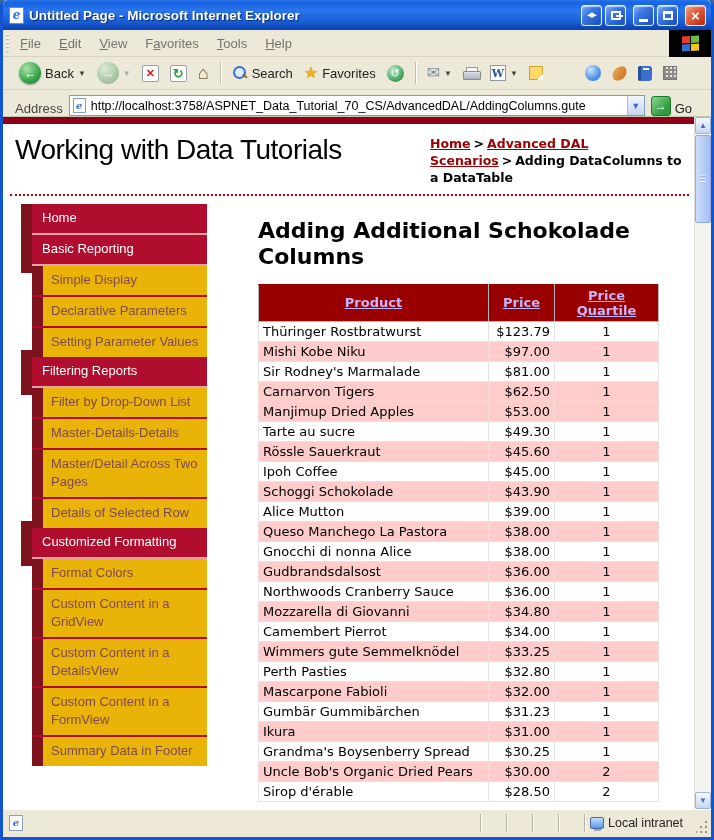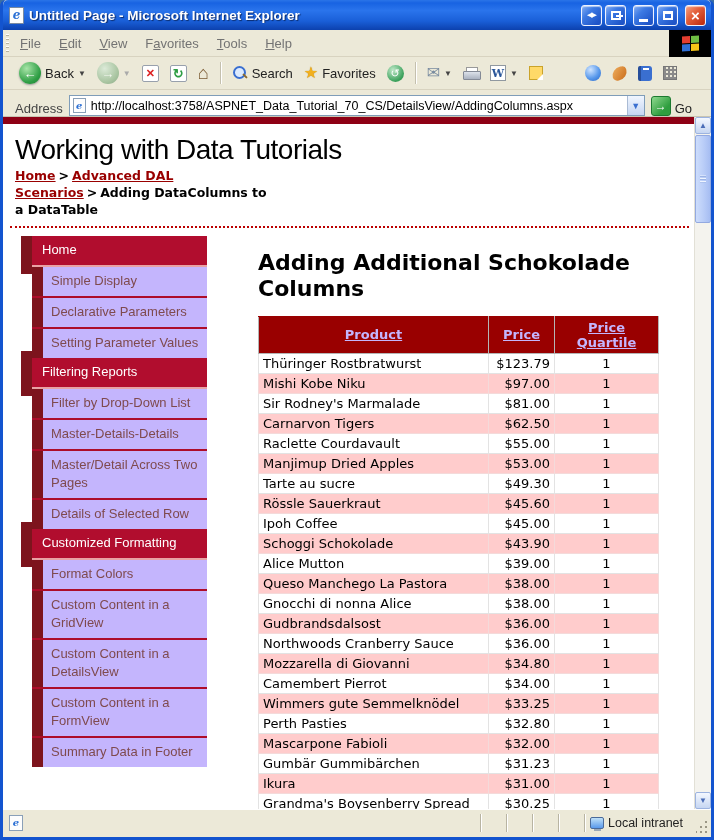--- a/index.html
+++ b/index.html
@@ -91,41 +91,41 @@
   .go-btn { width:20px; height:20px; margin:0 4px 0 6px; border-radius:3px; border:1px solid #1c7a30;
             background:linear-gradient(135deg,#8fd98f,#2f9e3f 70%); color:#fff; font-weight:bold; font-size:12px;
             display:flex; align-items:center; justify-content:center; }
   .go-label { color:#222; margin-right:4px; }
 
   
   .content { height:692px; background:#fff; display:flex; }
   .page-viewport { width:691px; height:100%; overflow:hidden; position:relative; background:#fff; }
   .stripe { height:7px; background:#8e0015; }
 
-  .page-header { display:flex; justify-content:space-between; padding:10px 6px 2px 12px;flex-direction:column; }
+  .page-header { display:flex; justify-content:space-between; padding:10px 6px 2px 12px; }
   .site-title { font:400 28px "Liberation Sans",sans-serif; color:#000; letter-spacing:-0.5px; }
   .crumbs { width:258px; flex:0 0 auto; font:bold 12.5px "DejaVu Sans",sans-serif; color:#000; line-height:1.35; margin-top:2px; }
   .crumbs a { color:#990000; text-decoration:underline; }
   .bsep { margin:0 3px; }
 
   .dotted { border-top:2px dotted #bb0000; margin:5px 5px 0 7px; }
 
   .body-wrap { position:relative; padding-top:8px; }
 
   
   .sidebar { position:absolute; left:18px; top:8px; width:186px; font-size:13px; line-height:18px; }
   .sitem { display:flex; position:relative; }
   .sitem .lbl { flex:1; padding:5px 6px 6px 10px; }
   .sitem.top .tab { width:11px; background:#7d141d; flex:0 0 auto; }
   .sitem.top .lbl { background:#b10d2e; color:#fff; border-bottom:2px solid #e8a2a4; }
   .sitem.top::after { content:""; position:absolute; left:0; top:100%; width:11px; height:7px; background:#7d141d; z-index:2; }
   .sitem.top.notfirst::before { content:""; position:absolute; left:0; top:-7px; width:11px; height:7px; background:#7d141d; z-index:2; }
   .sitem.sub .ind { width:11px; flex:0 0 auto; }
   .sitem.sub .strip { width:11px; background:#7d141d; flex:0 0 auto; }
-  .sitem.sub .lbl { background:#c4b5fd; color:#7f4a4e;padding-left:8px; }
+  .sitem.sub .lbl { background:#eab308; color:#7f4a4e;padding-left:8px; }
   .sitem.sub.follow .lbl, .sitem.sub.follow .strip { border-top:2px solid #ad0c2a; }
 
   
   .main { margin-left:255px; width:400px; padding-top:14px; font-family:"DejaVu Sans",sans-serif; }
   .main h2 { font:bold 22px/1.18 "DejaVu Sans",sans-serif; color:#000; margin-bottom:14px; }
   table.grid { width:400px; border-collapse:collapse; font-size:13px; table-layout:fixed; }
   table.grid col.c-prod { width:230px; } table.grid col.c-price { width:66px; } table.grid col.c-q { width:104px; }
   table.grid th { background:#990000; color:#c4b5fd; font-weight:bold; text-align:center; padding:3px 2px;
                   border:1px solid #b5b5b5; border-top-color:#990000; }
   table.grid th span { text-decoration:underline; }
@@ -267,21 +267,21 @@
     <div class="tbtn">
         <span class="pixgrid"></span>
       </div>
   </div>
 
   <div class="addressbar">
     <div class="grip"></div>
     <span class="addr-label">Address</span>
     <div class="addr-input">
       <span class="fav-icon">e</span>
-      <span class="url-text">http://localhost:3758/ASPNET_Data_Tutorial_70_CS/DetailsView/AddingColumns.aspx</span>
+      <span class="url-text">http://localhost:3758/ASPNET_Data_Tutorial_70_CS/AdvancedDAL/AddingColumns.gute</span>
       <span class="addr-drop">▼</span>
     </div>
     <div class="go-btn">→</div>
     <span class="go-label">Go</span>
   </div>
 
   <div class="content">
     <div class="page-viewport">
       <div class="stripe"></div>
 
@@ -292,20 +292,24 @@
         </div>
       </div>
 
       <div class="dotted"></div>
 
       <div class="body-wrap">
         <nav class="sidebar">
             <div class="sitem top">
               <span class="tab"></span>
               <span class="lbl">Home</span>
+            </div>
+            <div class="sitem top notfirst">
+              <span class="tab"></span>
+              <span class="lbl">Basic Reporting</span>
             </div>
             <div class="sitem sub">
               <span class="ind"></span>
               <span class="strip"></span>
               <span class="lbl">Simple Display</span>
             </div>
             <div class="sitem sub follow">
               <span class="ind"></span>
               <span class="strip"></span>
               <span class="lbl">Declarative Parameters</span>
@@ -398,25 +402,20 @@
                 <tr>
                   <td class="t-prod">Sir Rodney's Marmalade</td>
                   <td class="t-price">$81.00</td>
                   <td class="t-q">1</td>
                 </tr>
                 <tr class="alt">
                   <td class="t-prod">Carnarvon Tigers</td>
                   <td class="t-price">$62.50</td>
                   <td class="t-q">1</td>
                 </tr>
-                <tr>
-                  <td class="t-prod">Raclette Courdavault</td>
-                  <td class="t-price">$55.00</td>
-                  <td class="t-q">1</td>
-                </tr>
                 <tr class="alt">
                   <td class="t-prod">Manjimup Dried Apples</td>
                   <td class="t-price">$53.00</td>
                   <td class="t-q">1</td>
                 </tr>
                 <tr>
                   <td class="t-prod">Tarte au sucre</td>
                   <td class="t-price">$49.30</td>
                   <td class="t-q">1</td>
                 </tr>

